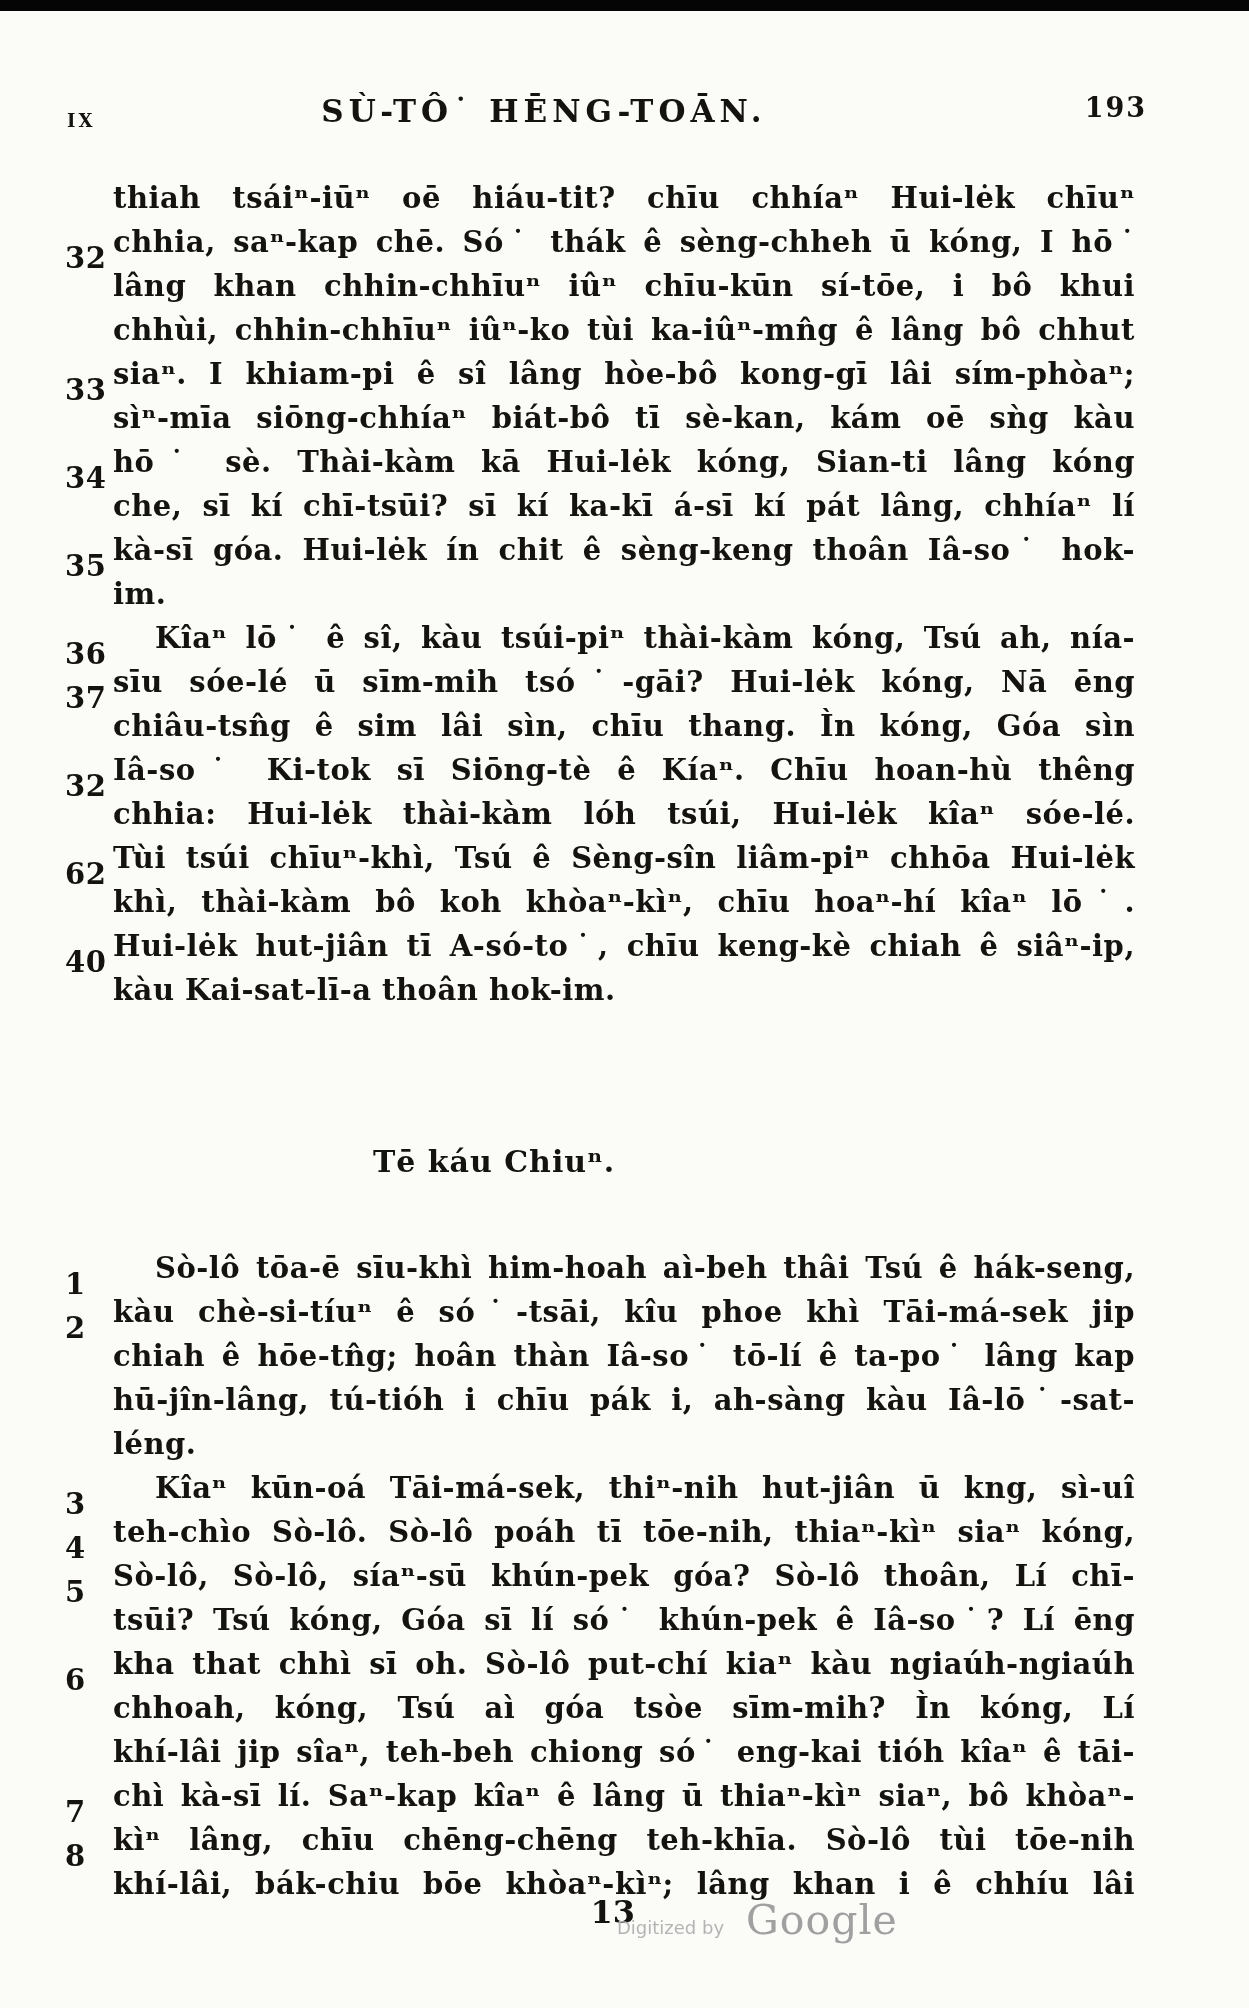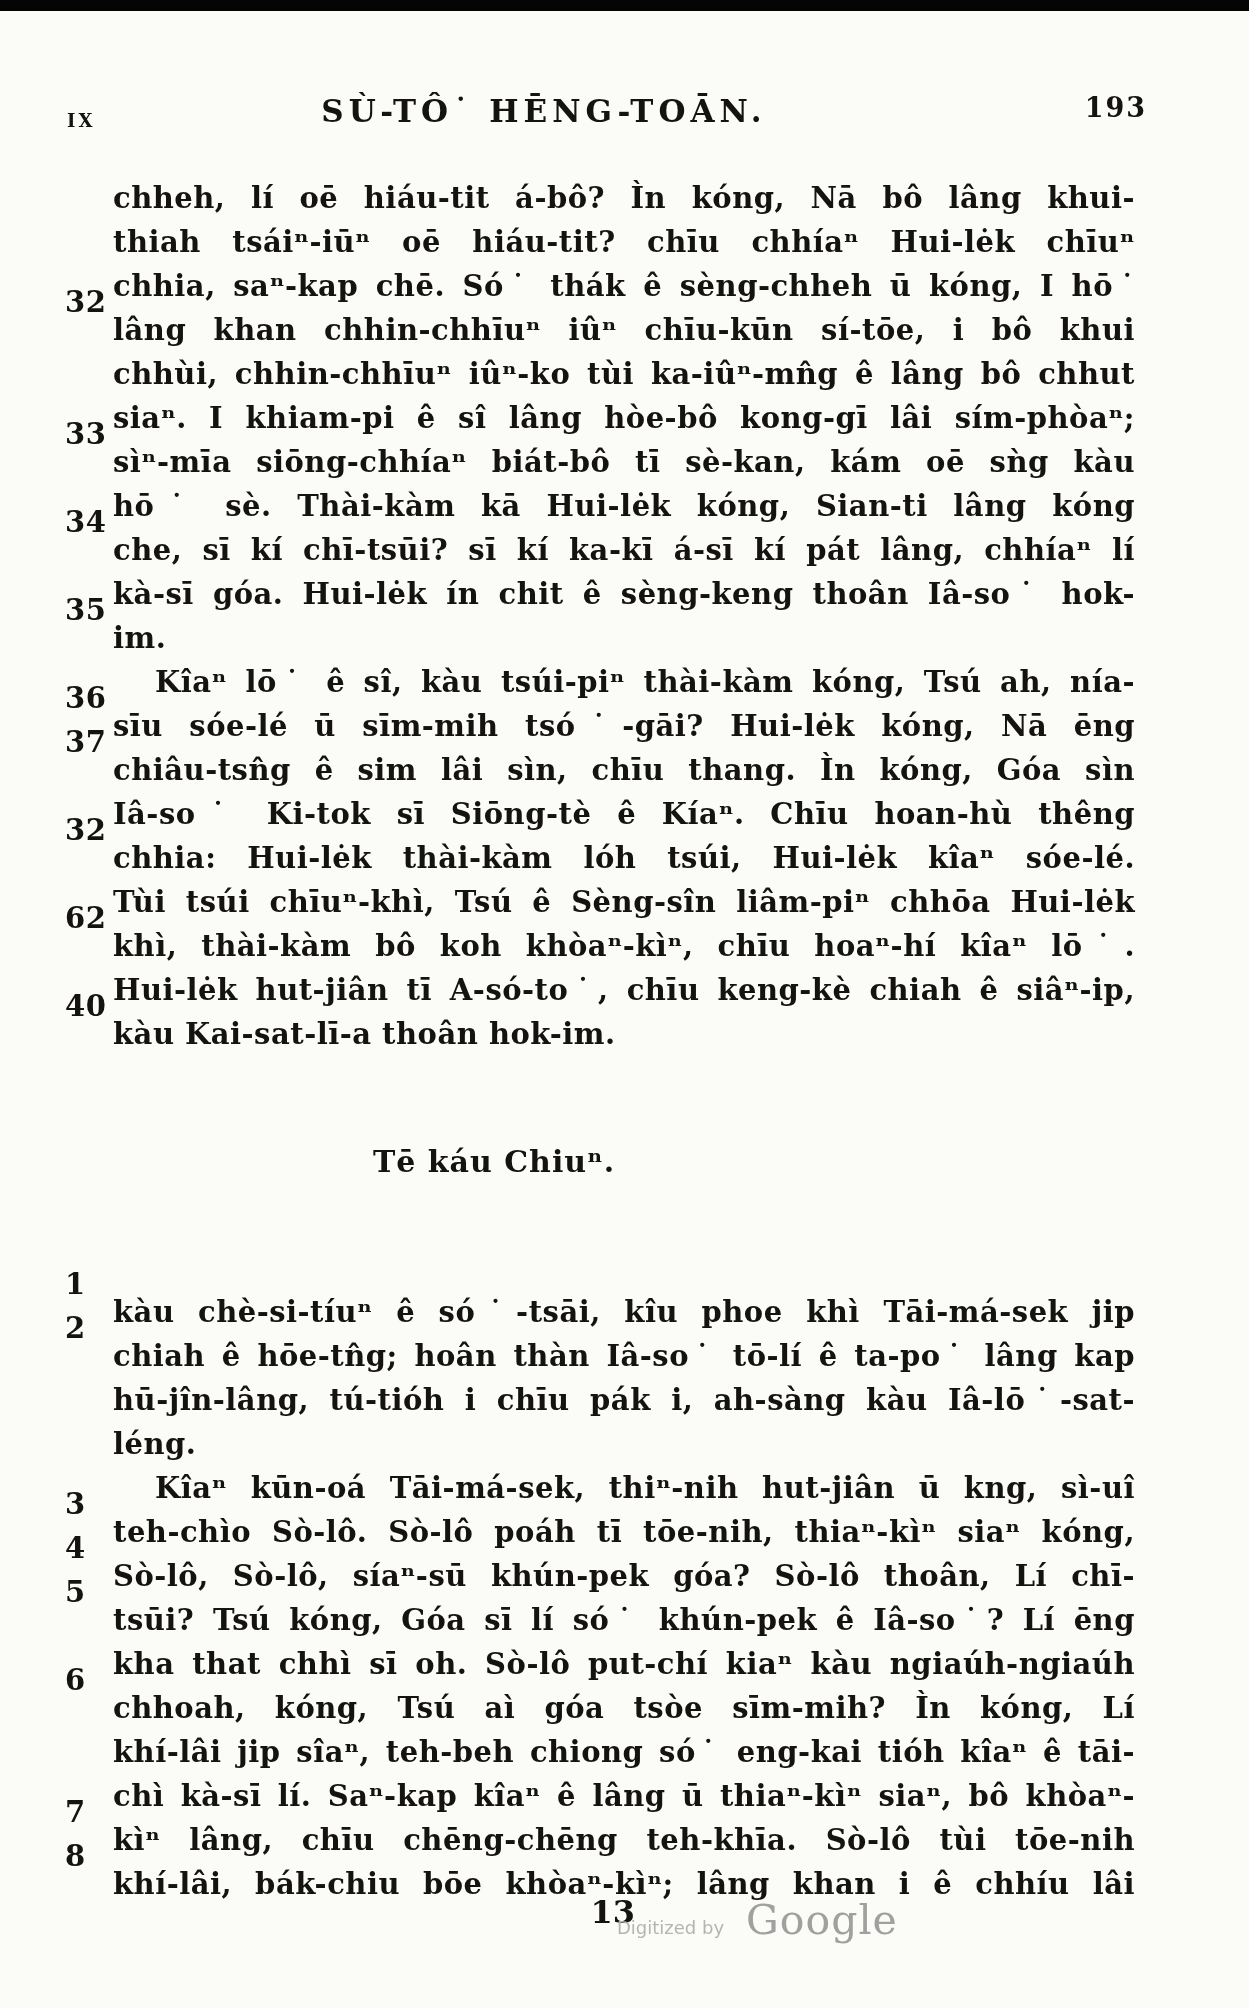--- a/index.html
+++ b/index.html
@@ -82,21 +82,20 @@
 <div class="page">
   <div class="topbar"></div>
 
   <div class="folio">IX</div>
 
   <div class="runtitle">SÙ-TÔ˙ HĒNG-TOĀN.</div>
 
   <div class="pagenum">193</div>
 
   <div class="section s1">
-      <div class="line"><span class="vnum"></span><span class="vtext">chheh, lí oē hiáu-tit á-bô?  Ìn kóng, Nā bô lâng khui-</span></div>
       <div class="line"><span class="vnum"></span><span class="vtext">thiah tsáiⁿ-iūⁿ oē hiáu-tit?  chīu chhíaⁿ Hui-lėk chīuⁿ</span></div>
       <div class="line"><span class="vnum">32</span><span class="vtext">chhia, saⁿ-kap chē.  Só˙ thák ê sèng-chheh ū kóng, I hō˙</span></div>
       <div class="line"><span class="vnum"></span><span class="vtext">lâng khan chhin-chhīuⁿ iûⁿ chīu-kūn sí-tōe, i bô khui</span></div>
       <div class="line"><span class="vnum"></span><span class="vtext">chhùi, chhin-chhīuⁿ iûⁿ-ko tùi ka-iûⁿ-mn̂g ê lâng bô chhut</span></div>
       <div class="line"><span class="vnum">33</span><span class="vtext">siaⁿ.  I khiam-pi ê sî lâng hòe-bô kong-gī lâi sím-phòaⁿ;</span></div>
       <div class="line"><span class="vnum"></span><span class="vtext">sìⁿ-mīa siōng-chhíaⁿ biát-bô tī sè-kan, kám oē sǹg kàu</span></div>
       <div class="line"><span class="vnum">34</span><span class="vtext">hō˙ sè.  Thài-kàm kā Hui-lėk kóng, Sian-ti lâng kóng</span></div>
       <div class="line"><span class="vnum"></span><span class="vtext">che, sī kí chī-tsūi? sī kí ka-kī á-sī kí pát lâng, chhíaⁿ lí</span></div>
       <div class="line"><span class="vnum">35</span><span class="vtext">kà-sī góa.  Hui-lėk ín chit ê sèng-keng thoân Iâ-so˙ hok-</span></div>
       <div class="line end"><span class="vnum"></span><span class="vtext">im.</span></div>
@@ -107,21 +106,21 @@
       <div class="line"><span class="vnum"></span><span class="vtext">chhia: Hui-lėk thài-kàm lóh tsúi, Hui-lėk kîaⁿ sóe-lé.</span></div>
       <div class="line"><span class="vnum">62</span><span class="vtext">Tùi tsúi chīuⁿ-khì, Tsú ê Sèng-sîn liâm-piⁿ chhōa Hui-lėk</span></div>
       <div class="line"><span class="vnum"></span><span class="vtext">khì, thài-kàm bô koh khòaⁿ-kìⁿ, chīu hoaⁿ-hí kîaⁿ lō˙.</span></div>
       <div class="line"><span class="vnum">40</span><span class="vtext">Hui-lėk hut-jiân tī A-só-to˙, chīu keng-kè chiah ê siâⁿ-ip,</span></div>
       <div class="line end"><span class="vnum"></span><span class="vtext">kàu Kai-sat-lī-a thoân hok-im.</span></div>
     </div>
 
   <div class="chapheading">Tē káu Chiuⁿ.</div>
 
   <div class="section s2">
-      <div class="line ind"><span class="vnum">1</span></div>
+      <div class="line ind"><span class="vnum">1</span><span class="vtext">Sò-lô tōa-ē sīu-khì him-hoah aì-beh thâi Tsú ê hák-seng,</span></div>
       <div class="line"><span class="vnum">2</span><span class="vtext">kàu chè-si-tíuⁿ ê só˙-tsāi, kîu phoe khì Tāi-má-sek jip</span></div>
       <div class="line"><span class="vnum"></span><span class="vtext">chiah ê hōe-tn̂g; hoân thàn Iâ-so˙ tō-lí ê ta-po˙ lâng kap</span></div>
       <div class="line"><span class="vnum"></span><span class="vtext">hū-jîn-lâng, tú-tióh i chīu pák i, ah-sàng kàu Iâ-lō˙-sat-</span></div>
       <div class="line end"><span class="vnum"></span><span class="vtext">léng.</span></div>
       <div class="line ind"><span class="vnum">3</span><span class="vtext">Kîaⁿ kūn-oá Tāi-má-sek, thiⁿ-nih hut-jiân ū kng, sì-uî</span></div>
       <div class="line"><span class="vnum">4</span><span class="vtext">teh-chìo Sò-lô.  Sò-lô poáh tī tōe-nih, thiaⁿ-kìⁿ siaⁿ kóng,</span></div>
       <div class="line"><span class="vnum">5</span><span class="vtext">Sò-lô, Sò-lô, síaⁿ-sū khún-pek góa?  Sò-lô thoân, Lí chī-</span></div>
       <div class="line"><span class="vnum"></span><span class="vtext">tsūi?  Tsú kóng, Góa sī lí só˙ khún-pek ê Iâ-so˙?  Lí ēng</span></div>
       <div class="line"><span class="vnum">6</span><span class="vtext">kha that chhì sī oh.  Sò-lô put-chí kiaⁿ kàu ngiaúh-ngiaúh</span></div>
       <div class="line"><span class="vnum"></span><span class="vtext">chhoah, kóng, Tsú aì góa tsòe sīm-mih?  Ìn kóng, Lí</span></div>

